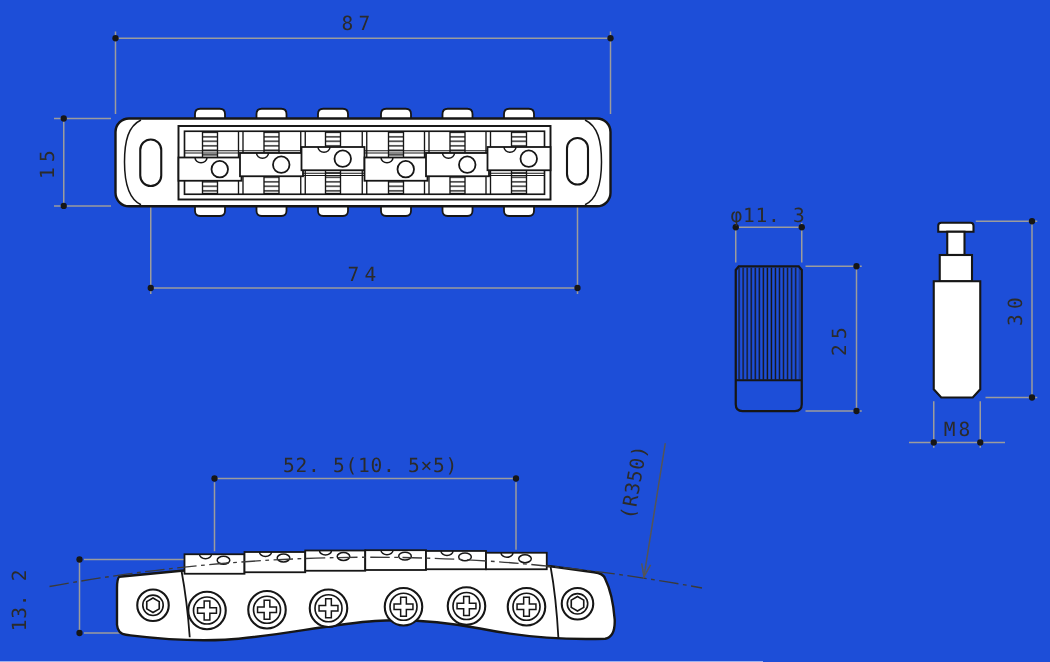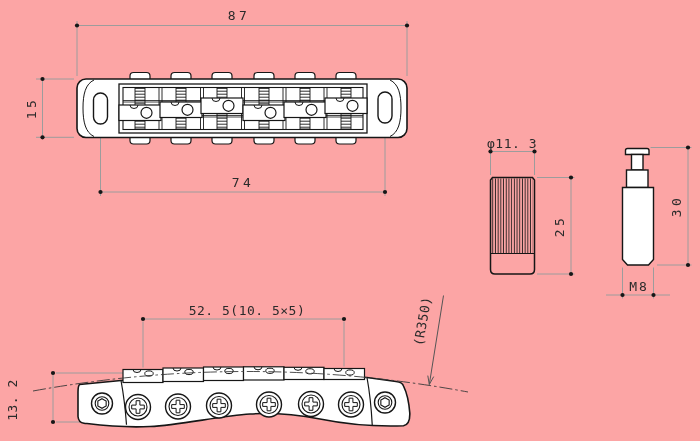--- a/index.html
+++ b/index.html
@@ -1,16 +1,16 @@
 <!DOCTYPE html>
 <html><head>
 <meta charset="utf-8">
 <style>
   html,body{margin:0;padding:0;background:#fff;}
-  .frame{position:relative;width:700px;height:441px;background:#fca5a5;overflow:hidden;
+  .frame{position:relative;width:700px;height:441px;background:#1d4ed8;overflow:hidden;
          font-family:"DejaVu Sans Mono","Liberation Mono",monospace;}
   svg{display:block;}
   text{font-family:"DejaVu Sans Mono","Liberation Mono",monospace;
        fill:#2b2b2b;font-size:13px;letter-spacing:0.5px;}
   text.wide{letter-spacing:3.5px;}
   text.mid{letter-spacing:2px;}
   .obj{stroke:#161616;fill:#fff;}
   .thin{stroke:#161616;fill:none;}
   .dim{stroke:#9c9c9c;stroke-width:1;fill:none;}
   .dot{fill:#161616;stroke:none;}

